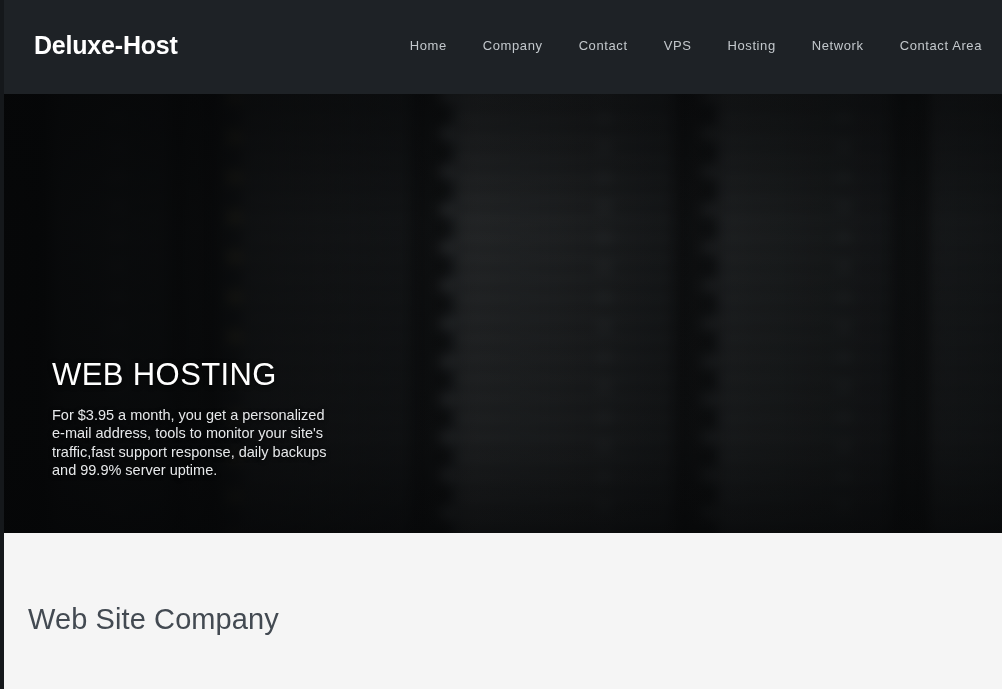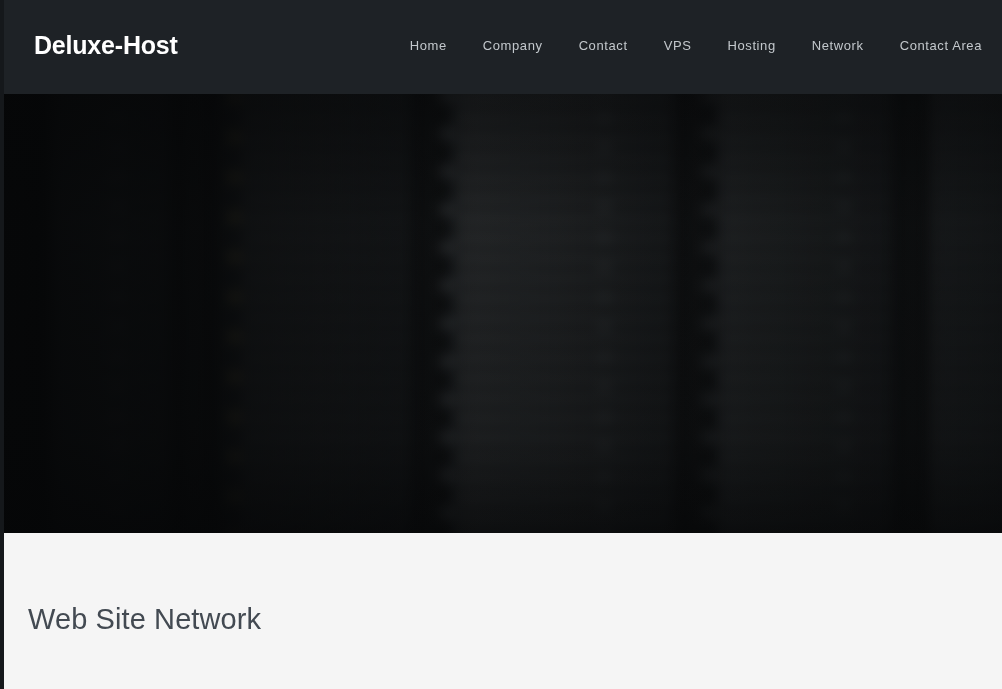--- a/index.html
+++ b/index.html
@@ -246,19 +246,28 @@
       <div class="rack-gap" style="left:715px; width:40px;"></div>
       <div class="led-strip" style="left:745px; opacity:.60;"></div>
       <div class="rack-face" style="left:758px; width:175px; opacity:.80;"></div>
       <div class="led-strip dim" style="left:880px;"></div>
       <div class="rack-gap" style="left:933px; width:36px;"></div>
       <div class="rack-face" style="left:969px; width:113px; opacity:.50;"></div>
     </div>
 
     <div class="hero-vignette"></div>
 
+    <div class="hero-content">
+      <h1 class="hero-title">WEB HOSTING</h1>
+      <p class="hero-desc">
+        <span>For $3.95 a month, you get a personalized</span>
+        <span>e-mail address, tools to monitor your site's</span>
+        <span>traffic,fast support response, daily backups</span>
+        <span>and 99.9% server uptime.</span>
+      </p>
+    </div>
   </div>
 
   <div class="content-section">
-    <h2 class="section-title">Web Site Network</h2>
+    <h2 class="section-title">Web Site Company</h2>
   </div>
 
 </div>
 
 </body></html>

